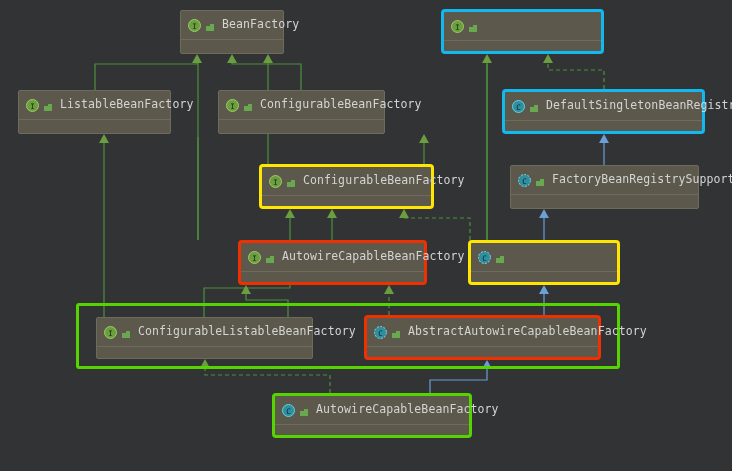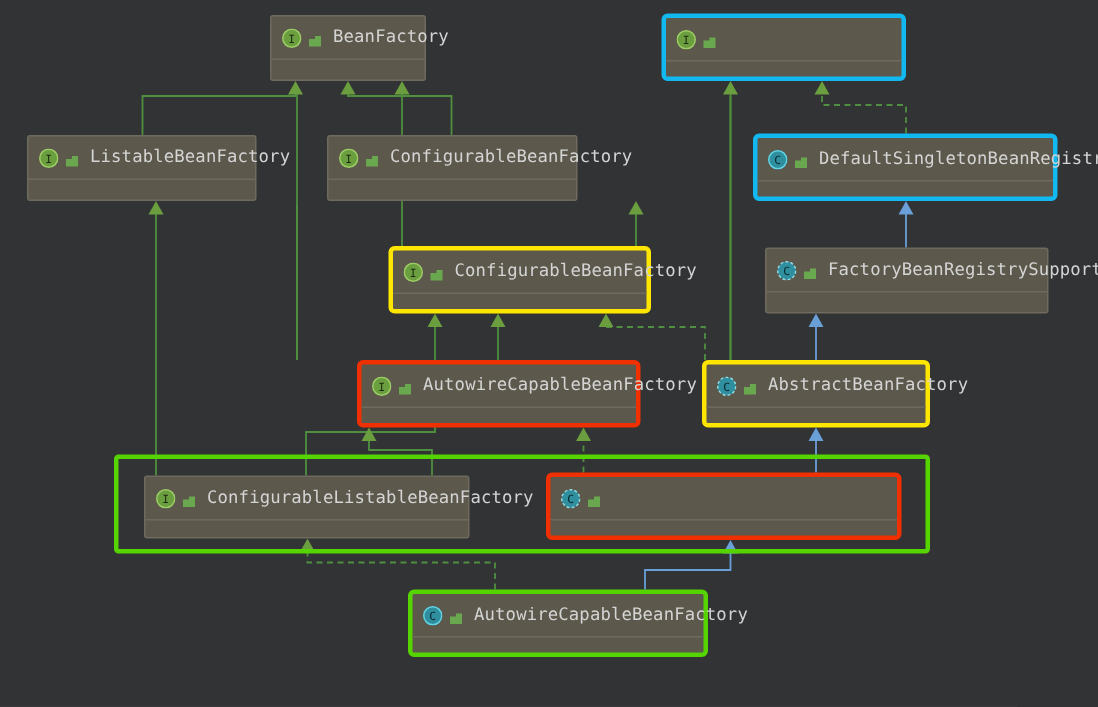--- a/index.html
+++ b/index.html
@@ -309,21 +309,20 @@
         <svg width="13" height="13" viewBox="0 0 13 13">
             <circle cx="6.5" cy="6.5" r="6" fill="#2f8f9e" stroke="#8fd9e4" stroke-width="1" stroke-dasharray="2,1.4"></circle>
             <text x="6.5" y="9.5" font-size="7.5" font-family="DejaVu Sans Mono, monospace" fill="#062128" text-anchor="middle">C</text>
           </svg>
       </span>
       <span class="ic-vis">
         <svg width="11" height="12" viewBox="0 0 11 12">
             <path d="M1,9 L1,4 L5,4 L5,2 L9,2 L9,9 Z" fill="#6aa84f"></path>
           </svg>
       </span>
-      <span class="node-label">AbstractBeanFactory</span>
     </div>
     <div class="node-body"></div>
   </div>
 
   <div class="node" style="left:96px; top:317px; width:217px; height:42px;">
     <div class="node-head">
       <span class="ic">
         <svg width="13" height="13" viewBox="0 0 13 13">
             <circle cx="6.5" cy="6.5" r="6" fill="#6a9e3f" stroke="#9ccc65" stroke-width="1"></circle>
             <text x="6.5" y="9.5" font-size="7.5" font-family="DejaVu Sans Mono, monospace" fill="#1b2a10" text-anchor="middle">I</text>
@@ -345,20 +344,21 @@
         <svg width="13" height="13" viewBox="0 0 13 13">
             <circle cx="6.5" cy="6.5" r="6" fill="#2f8f9e" stroke="#8fd9e4" stroke-width="1" stroke-dasharray="2,1.4"></circle>
             <text x="6.5" y="9.5" font-size="7.5" font-family="DejaVu Sans Mono, monospace" fill="#062128" text-anchor="middle">C</text>
           </svg>
       </span>
       <span class="ic-vis">
         <svg width="11" height="12" viewBox="0 0 11 12">
             <path d="M1,9 L1,4 L5,4 L5,2 L9,2 L9,9 Z" fill="#6aa84f"></path>
           </svg>
       </span>
+      <span class="node-label">AbstractAutowireCapableBeanFactory</span>
     </div>
     <div class="node-body"></div>
   </div>
 
   <div class="node sel-green" style="left:272px; top:393px; width:200px; height:45px;">
     <div class="node-head">
       <span class="ic">
         <svg width="13" height="13" viewBox="0 0 13 13">
             <circle cx="6.5" cy="6.5" r="6" fill="#2f8f9e" stroke="#5fd3e4" stroke-width="1"></circle>
             <text x="6.5" y="9.5" font-size="7.5" font-family="DejaVu Sans Mono, monospace" fill="#062128" text-anchor="middle">C</text>

